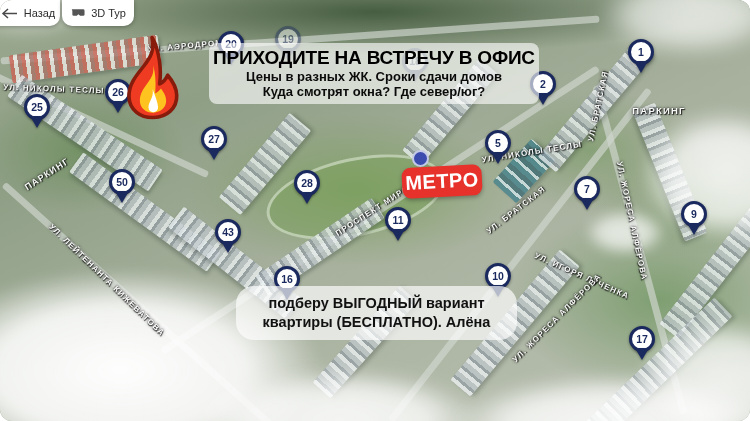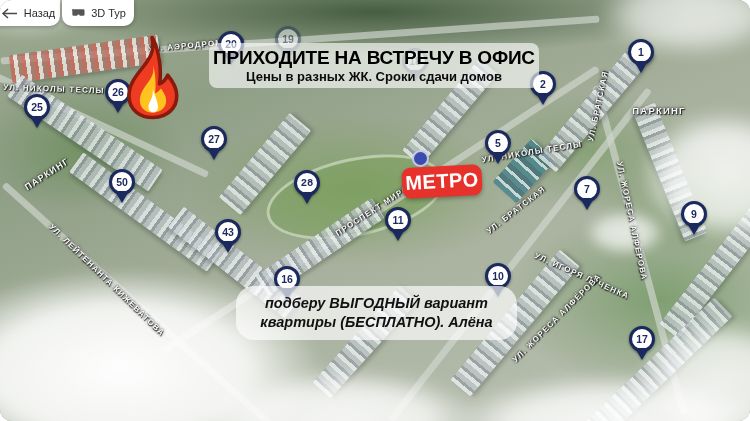--- a/index.html
+++ b/index.html
@@ -39,21 +39,21 @@
   .pin-tip{width:0;height:0;margin:-4px auto 0;border-left:7px solid transparent;border-right:7px solid transparent;
     border-top:12px solid var(--navy);filter:drop-shadow(0 1px 1px rgba(0,0,0,.35));}
 
   
   .promo-box{position:absolute;left:209px;top:43px;width:326px;z-index:10;border-radius:8px;
     background:rgba(255,255,255,.62);text-align:center;padding:3px 2px 4px;color:#000;}
   .promo-title{font-size:19px;line-height:23px;font-weight:800;letter-spacing:-.2px;}
   .promo-sub,.promo-line{font-size:13px;line-height:15.4px;font-weight:700;color:#0b0b0b;}
   .offer-box{position:absolute;left:236px;top:286px;width:273px;z-index:10;border-radius:18px;
     background:rgba(255,255,255,.68);text-align:center;padding:8px 4px;color:#111;
-    font-size:14.5px;line-height:19px;font-weight:700;font-style:italic;}
+    font-size:14.5px;line-height:19px;font-weight:700;}
   .metro-dot{position:absolute;left:412px;top:150px;width:17px;height:17px;border-radius:50%;
     background:#3b4cae;border:2px solid rgba(255,255,255,.7);z-index:9;box-sizing:border-box;}
   .metro-badge{position:absolute;left:402px;top:166px;width:80px;height:31px;z-index:10;border-radius:9px;
     display:flex;align-items:center;justify-content:center;font-weight:800;font-size:20px;letter-spacing:.5px;
     transform:rotate(-3deg);box-shadow:0 2px 4px rgba(0,0,0,.3);}
   .flame{position:absolute;left:112px;top:34px;width:78px;height:86px;z-index:8;transform:rotate(-2deg);}
 
   
   .toolbar-btn{position:absolute;top:0;height:26px;z-index:20;background:#fff;border:none;
     border-radius:0 0 10px 10px;box-shadow:0 1px 4px rgba(0,0,0,.3);display:flex;align-items:center;
@@ -147,21 +147,21 @@
         <div class="pin-tip"></div>
       </div>
       <div class="marker" style="left: 485px; top: 130px;">
         <div class="pin-circle">5</div>
         <div class="pin-tip"></div>
       </div>
       <div class="marker" style="left: 109px; top: 169px;">
         <div class="pin-circle">50</div>
         <div class="pin-tip"></div>
       </div>
-      <div class="marker" style="left: 294px; top: 170px; font-family: Liberation Mono, monospace;">
+      <div class="marker" style="left: 294px; top: 170px;">
         <div class="pin-circle">28</div>
         <div class="pin-tip"></div>
       </div>
       <div class="marker" style="left: 574px; top: 176px;">
         <div class="pin-circle">7</div>
         <div class="pin-tip"></div>
       </div>
       <div class="marker" style="left: 681px; top: 201px;">
         <div class="pin-circle">9</div>
         <div class="pin-tip"></div>
@@ -194,20 +194,21 @@
     <path d="M33 46 C33.5 50 32.5 52.5 31 55.5 C29.8 57.8 29 59.5 29 61.5 C29 64 30.8 65.5 33 65.5 C35.2 65.5 37 64 37 61.5 C37 57 34.5 51 33 46 Z" fill="#ffffff"></path>
   </svg>
 
   <div class="metro-dot"></div>
   <div class="metro-badge" style="background: rgb(230, 50, 43); color: rgb(255, 255, 255);">МЕТРО</div>
 
   <div class="promo-box">
     <div class="promo-title">ПРИХОДИТЕ НА ВСТРЕЧУ В ОФИС</div>
     <div>
         <div class="promo-line">Цены в разных ЖК. Сроки сдачи домов</div>
+        <div class="promo-line">Куда смотрят окна? Где север/юг?</div>
       </div>
   </div>
 
   <div class="offer-box">
     <div>подберу ВЫГОДНЫЙ вариант</div>
     <div>квартиры  (БЕСПЛАТНО). Алёна</div>
   </div>
 
   <button class="toolbar-btn btn-back">
     <svg width="17" height="11" viewBox="0 0 17 11">

